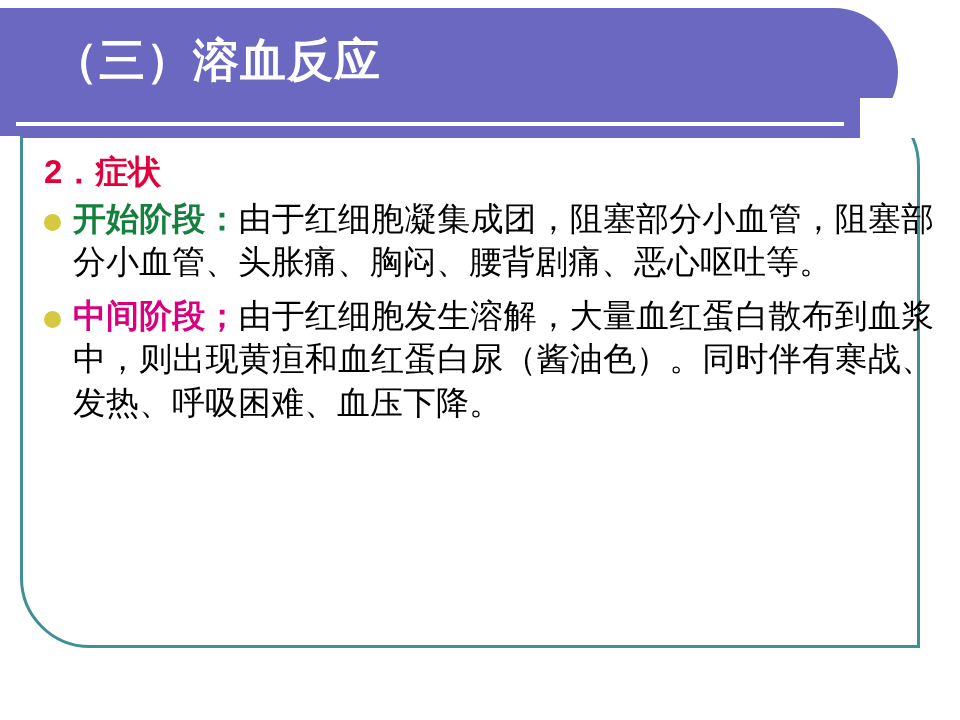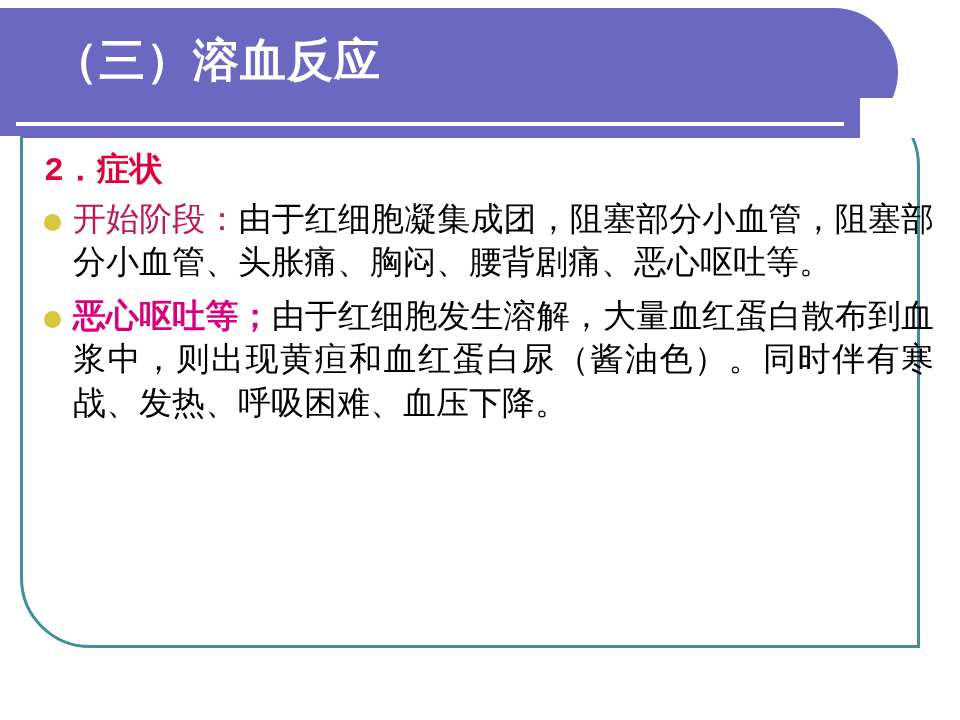--- a/index.html
+++ b/index.html
@@ -89,21 +89,21 @@
     top: 152px;
     width: 890px;
   }
 
   .section-heading {
     color: #e2003c;
     font-size: 33px;
     font-weight: bold;
     margin: 0 0 6px 0;
     line-height: 1.2;
-    font-family: Liberation Mono, monospace;
+    font-family: Liberation Sans, sans-serif;
   }
 
   .bullet-row {
     display: flex;
     align-items: flex-start;
     margin-bottom: 10px;
   }
   .bullet-dot {
     flex: 0 0 auto;
     width: 17px;
@@ -115,22 +115,22 @@
   }
   .bullet-text {
     flex: 1 1 auto;
     font-size: 33px;
     line-height: 1.32;
     color: #000000;
     font-family: "Liberation Serif", "DejaVu Serif", serif;
     text-align: justify;
   }
   .lead-red {
-    color: #be185d;
-    font-weight: normal;
+    color: #15803d;
+    font-weight: bold;
   }
   .lead-magenta {
     color: #d9007f;
     font-weight: bold;
   }
 </style>
 </head>
 <body>
 
 <div class="slide">
@@ -150,18 +150,18 @@
     <div class="bullet-row">
       <span class="bullet-dot"></span>
       <div class="bullet-text">
         <span class="lead-red">开始阶段：</span><span>由于红细胞凝集成团，阻塞部分小血管，阻塞部分小血管、头胀痛、胸闷、腰背剧痛、恶心呕吐等。</span>
       </div>
     </div>
 
     <div class="bullet-row">
       <span class="bullet-dot"></span>
       <div class="bullet-text">
-        <span class="lead-magenta">恶心呕吐等；</span><span>由于红细胞发生溶解，大量血红蛋白散布到血浆中，则出现黄疸和血红蛋白尿（酱油色）。同时伴有寒战、发热、呼吸困难、血压下降。</span>
+        <span class="lead-magenta">中间阶段；</span><span>由于红细胞发生溶解，大量血红蛋白散布到血浆中，则出现黄疸和血红蛋白尿（酱油色）。同时伴有寒战、发热、呼吸困难、血压下降。</span>
       </div>
     </div>
 
   </div>
 </div>
 
 </body></html>

